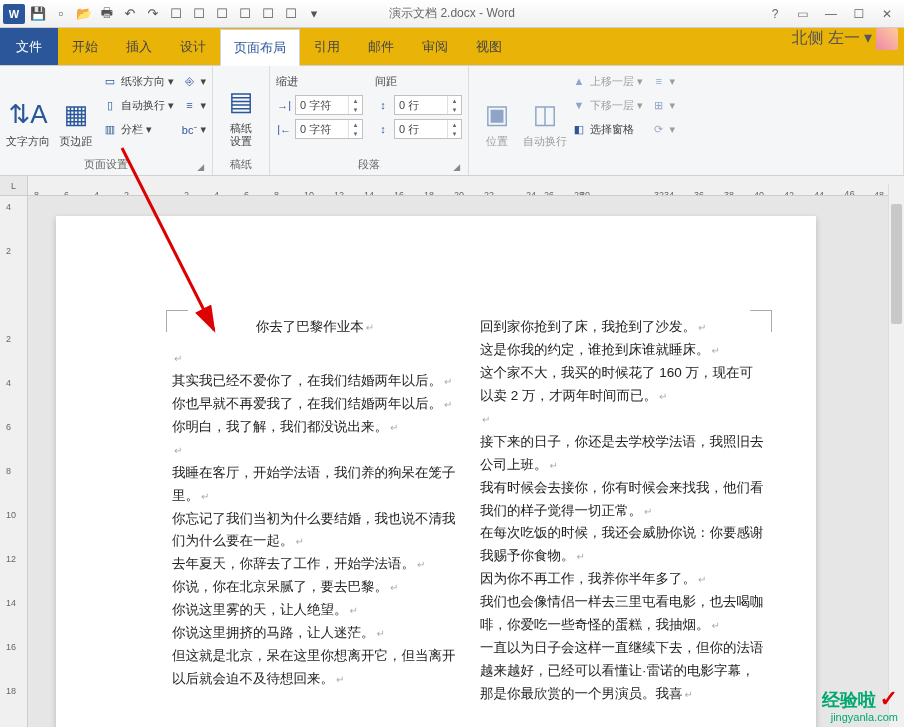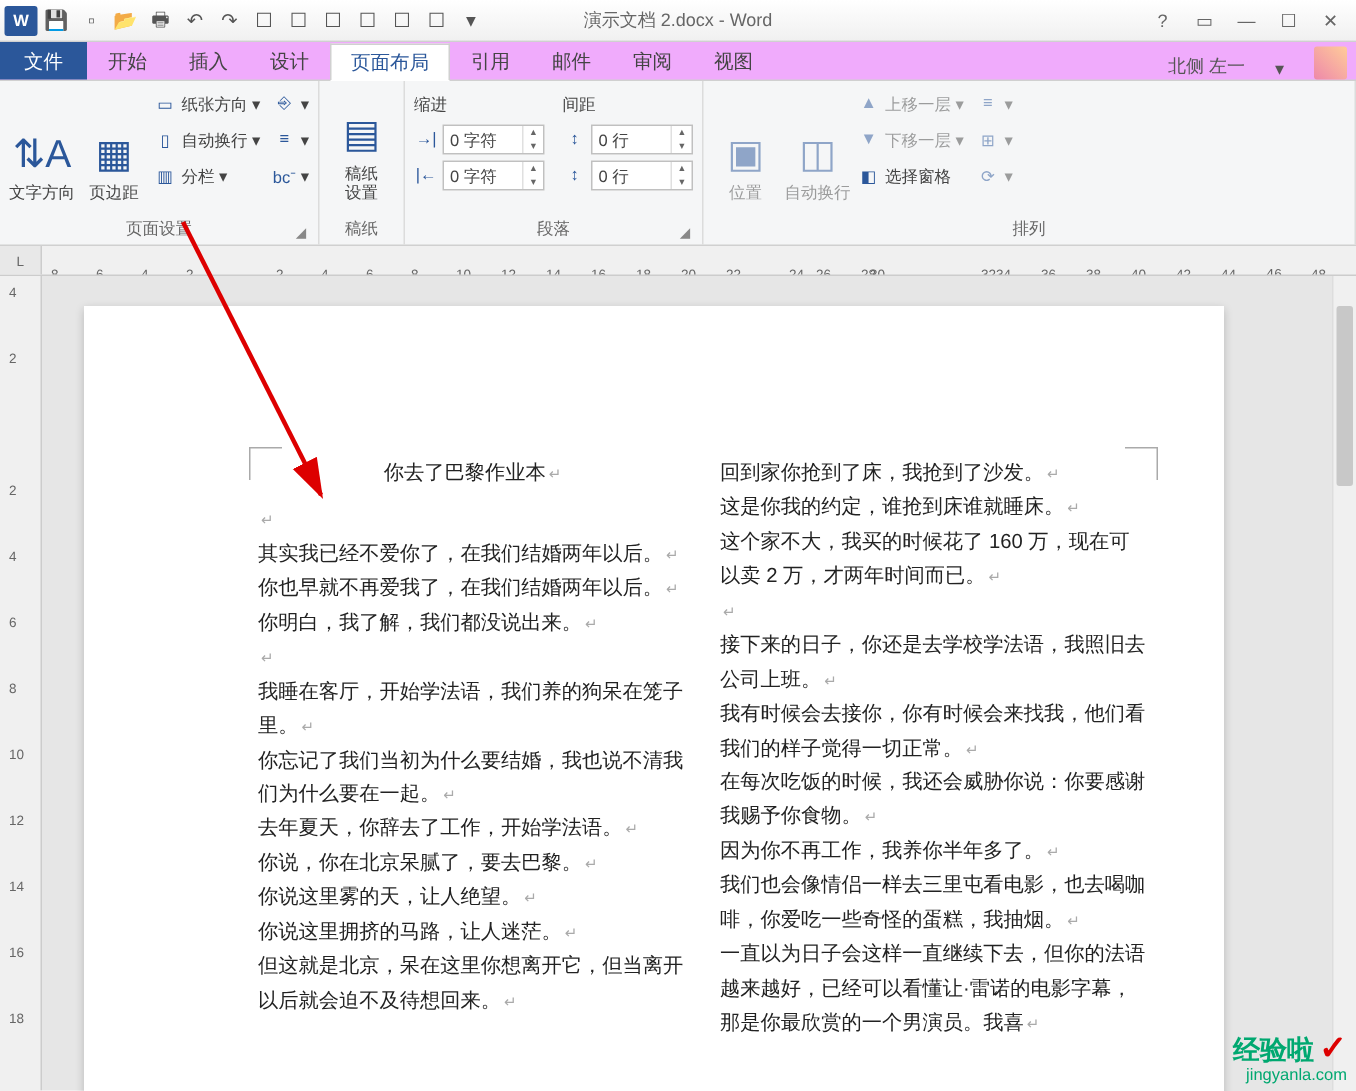--- a/index.html
+++ b/index.html
@@ -8,25 +8,25 @@
 
 .titlebar { height: 28px; background: linear-gradient(#fff,#f0f0f0); display: flex; align-items: center; border-bottom: 1px solid #d0d0d0; position: relative; }
 .qat { display: flex; align-items: center; gap: 3px; padding-left: 3px; }
 .qat-icon { width: 20px; height: 20px; display: flex; align-items: center; justify-content: center; font-size: 13px; color: #555; }
 .word-icon { background: #2b579a; color: #fff; font-weight: bold; font-size: 11px; width: 22px; height: 20px; display: flex; align-items: center; justify-content: center; border-radius: 2px; }
 .title-text { position: absolute; left: 50%; transform: translateX(-50%); font-size: 12px; color: #666; }
 .winbtns { margin-left: auto; display: flex; align-items: center; gap: 2px; padding-right: 4px; }
 .winbtn { width: 26px; height: 20px; display: flex; align-items: center; justify-content: center; font-size: 12px; color: #666; }
 
 
-.tabs { height: 26px; background: #f0abfc; display: flex; align-items: stretch; border-bottom: 1px solid #d0d0d0; padding-left: 0; }
+.tabs { height: 38px; background: #eab308; display: flex; align-items: stretch; border-bottom: 1px solid #d0d0d0; padding-left: 0; }
 .file-tab { background: #2b579a; color: #fff; padding: 0 16px; display: flex; align-items: center; font-size: 13px; }
 .tab { padding: 0 13px; display: flex; align-items: center; font-size: 13px; color: #444; border: 1px solid transparent; }
 .tab.active { border: 1px solid #d0d0d0; border-bottom: 1px solid #fff; background: #fff; color: #2b579a; position: relative; top: 1px; }
-.user-area { margin-left: auto; display: flex; align-items: flex-end; gap: 20px; padding-right: 6px; font-size: 12px; color: #555; }
+.user-area { margin-left: auto; display: flex; align-items: flex-start; gap: 4px; padding-right: 6px; font-size: 16px; color: #555; }
 .avatar { width: 22px; height: 22px; background: linear-gradient(45deg,#e8a,#fc9); border-radius: 2px; }
 
 
 .ribbon { height: 110px; background: #f5f6f7; border-bottom: 1px solid #d0d0d0; display: flex; }
 .group { border-right: 1px solid #dcdcdc; display: flex; flex-direction: column; padding: 4px 6px 0 6px; }
 .group-body { flex: 1; display: flex; align-items: flex-start; gap: 4px; }
 .group-label { font-size: 11px; color: #666; text-align: center; padding: 2px 0 3px 0; position: relative; }
 .group-label .launcher { position: absolute; right: 2px; bottom: 3px; font-size: 9px; color: #888; }
 .bigbtn { display: flex; flex-direction: column; align-items: center; justify-content: flex-end; width: 44px; height: 78px; font-size: 11px; color: #444; text-align: center; line-height: 1.2; }
 .bigbtn .ico { width: 32px; height: 32px; margin-bottom: 4px; display: flex; align-items: center; justify-content: center; font-size: 26px; color: #2b579a; }
@@ -242,21 +242,20 @@
             <span class="sico">◧</span>
             <span>选择窗格</span>
           </div>
       </div>
       <div class="stack" style="margin-left:4px;opacity:.5">
         <div class="smallrow"><span class="sico">≡</span>▾</div>
         <div class="smallrow"><span class="sico">⊞</span>▾</div>
         <div class="smallrow"><span class="sico">⟳</span>▾</div>
       </div>
     </div>
-    <div class="group-label">排列</div>
   </div>
 </div>
 
 <div class="ruler-h">
   <div class="ruler-corner">L</div>
   <div class="ruler-nums" id="ruler-h-nums">
       <span style="left: 6px;">8</span>
       <span style="left: 36px;">6</span>
       <span style="left: 66px;">4</span>
       <span style="left: 96px;">2</span>

